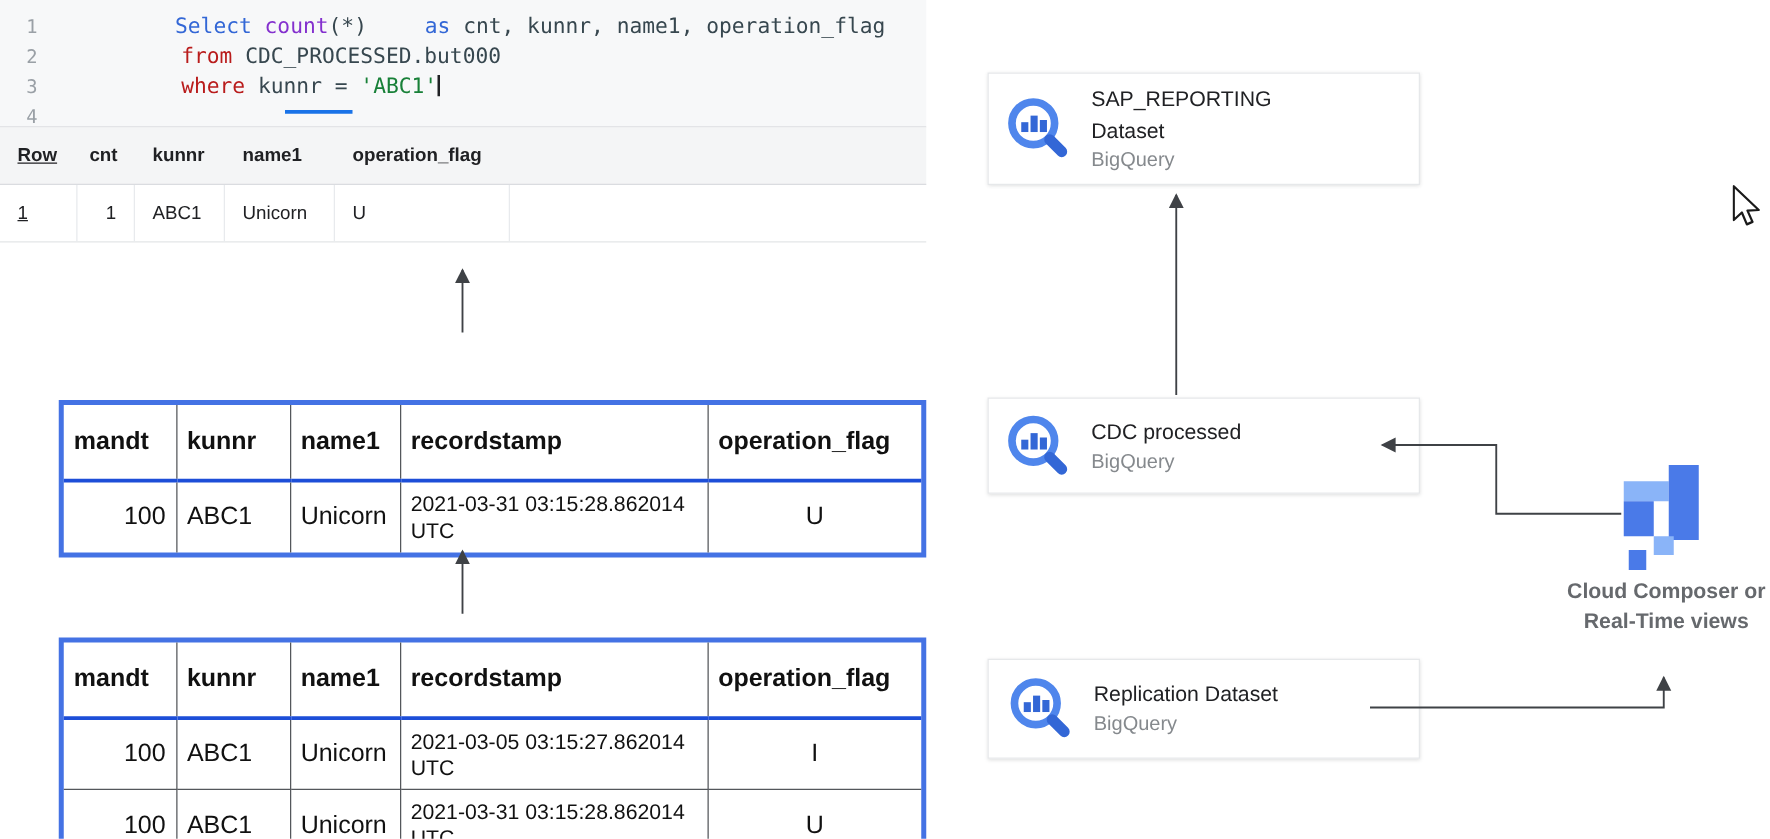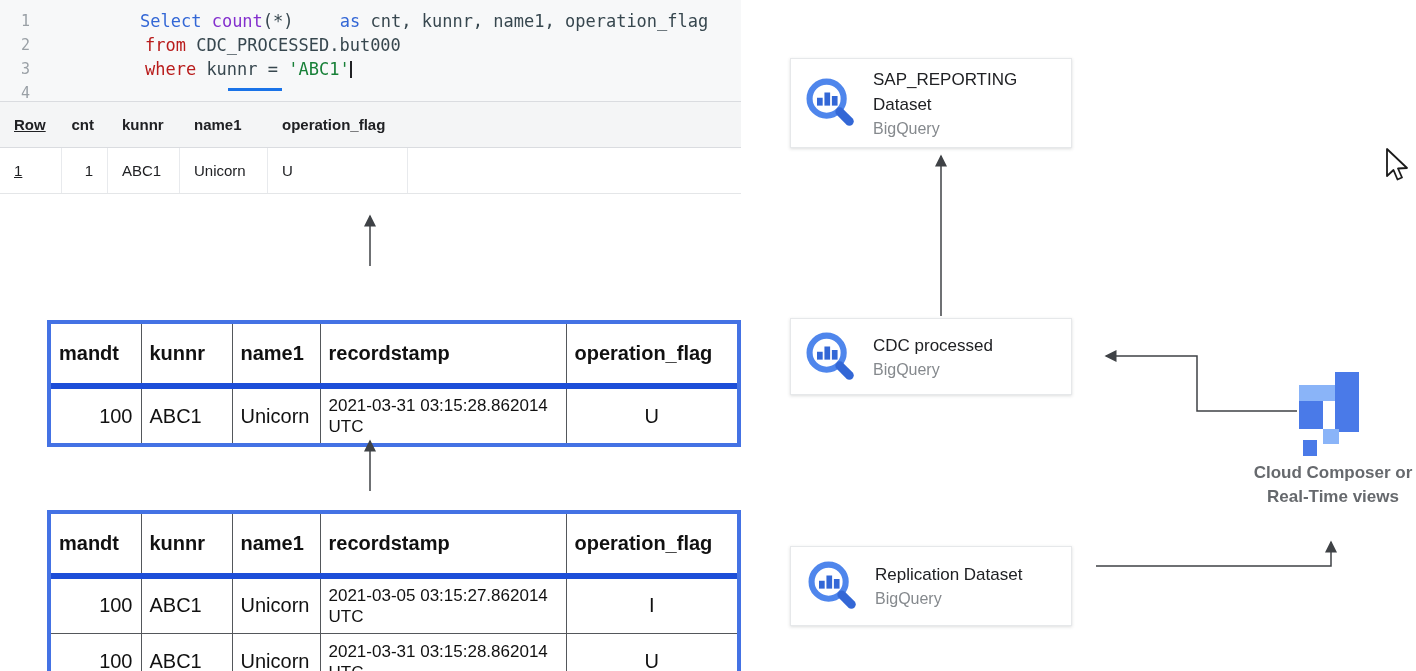--- a/index.html
+++ b/index.html
@@ -36,35 +36,35 @@
   .col-0{ width:62px;text-decoration:underline; } .col-1{ width:46px; } .col-2{ width:72px; }
   .col-3{ width:88px; } .col-4{ width:140px; }
   .col-5{ flex:1; border-right:none !important; }
   .cell-right { justify-content:flex-end; }
 
   
   .blue-table-wrap { position:absolute; width:694px; border:4px solid #4472e4; background:#fff; }
   table.blue-table { width:100%; border-collapse:collapse; table-layout:fixed; }
   .blue-table th {
     font-weight:bold; font-size:20px; text-align:left; padding:18px 8px; height:37px;
-    border-right:1px solid #54575b; border-bottom:6px solid #1d4ed8; color:#111;
+    border-right:1px solid #54575b; border-bottom:3px solid #1d4ed8; color:#111;
   }
   .blue-table td {
     font-size:20px; padding:2px 8px; height:57px; vertical-align:middle; color:#111;
     border-right:1px solid #54575b; border-bottom:1px solid #54575b;
   }
   .blue-table th:last-child, .blue-table td:last-child { border-right:none; }
   .blue-table tr:last-child td { border-bottom:none; }
   .blue-table td.align-right { text-align:right; }
   .blue-table td.align-center { text-align:center; }
   .blue-table td.cell-recordstamp { font-size:17px; line-height:21px; }
 
   
   .card {
-    position:absolute; left:790px; width:282px; background:#fff;
+    position:absolute; left:790px; width:346px; background:#fff;
     border:1px solid #e6e8ea; box-shadow:0 1px 3px rgba(60,64,67,.18);
     display:flex; align-items:center; padding-left:12px;
   }
   .bq-icon { width:56px; height:56px; flex:0 0 56px; margin-right:14px; }
   .card-title { font-size:17px; color:#202124; white-space:pre-line; line-height:25px; }
   .card-sub { font-size:16px; color:#85898d; line-height:23px; }
 
   
   .composer-icon { position:absolute; left:1297px; top:372px; width:66px; height:86px; }
   .composer-label {
@@ -208,21 +208,21 @@
     <rect x="24.5" y="20" width="6.5" height="15" fill="#3367d6"></rect>
     <rect x="33" y="24" width="6.5" height="11" fill="#3367d6"></rect>
     <line x1="42" y1="42" x2="53" y2="53" stroke="#3367d6" stroke-width="10" stroke-linecap="round"></line>
   </svg>
   <div>
     <div class="card-title">CDC processed</div>
     <div class="card-sub">BigQuery</div>
   </div>
 </div>
 
-<div class="card" style="top:546px; height:80px;padding-left:14px;">
+<div class="card" style="top:527px; height:80px;padding-left:14px;">
   <svg class="bq-icon" viewBox="0 0 64 64">
     <circle cx="27" cy="27" r="19.5" fill="none" stroke="#4f86ec" stroke-width="7"></circle>
     <rect x="16" y="26" width="6.5" height="9" fill="#3367d6"></rect>
     <rect x="24.5" y="20" width="6.5" height="15" fill="#3367d6"></rect>
     <rect x="33" y="24" width="6.5" height="11" fill="#3367d6"></rect>
     <line x1="42" y1="42" x2="53" y2="53" stroke="#3367d6" stroke-width="10" stroke-linecap="round"></line>
   </svg>
   <div>
     <div class="card-title">Replication Dataset</div>
     <div class="card-sub">BigQuery</div>

